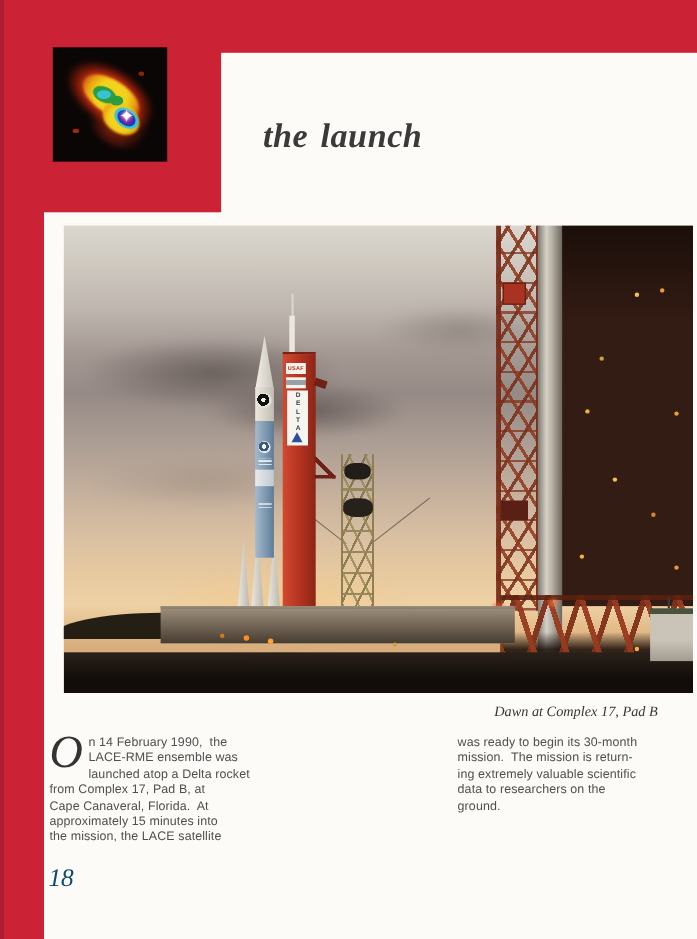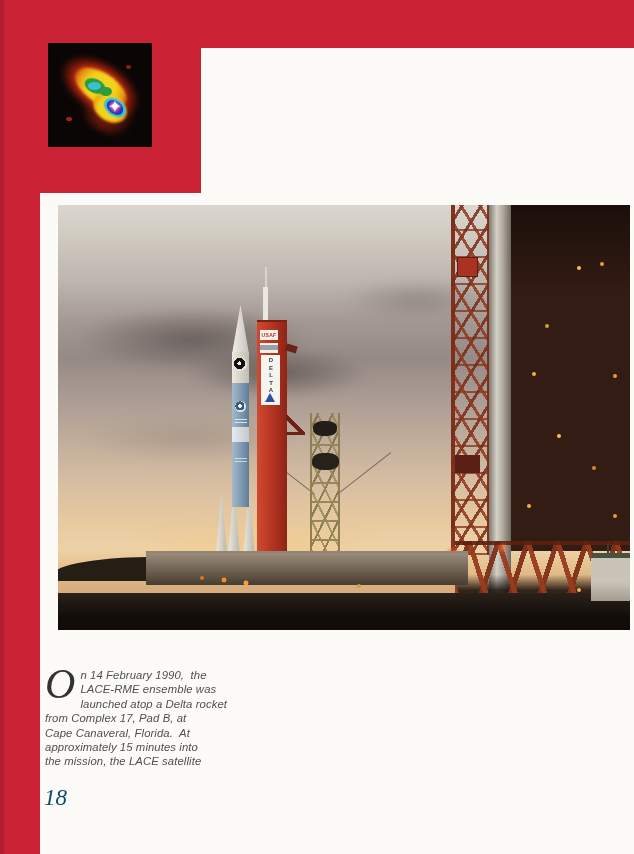--- a/index.html
+++ b/index.html
@@ -33,21 +33,21 @@
   
   .title   { position:absolute; left:239px; top:104px; font:italic 700 31px/1.3 "Liberation Serif", serif; letter-spacing:.5px; word-spacing:3px; color:var(--title-ink,#3a3a3a); }
   .caption { position:absolute; right:36px; top:639px; font:italic 400 13px/1.3 "Liberation Serif", serif; color:var(--caption-ink,#3a352f); }
   .folio   { position:absolute; left:44px; top:784px; font:italic 400 23px/1.2 "Liberation Serif", serif; color:#0c4a6e; }
 
   
   .col { position:absolute; top:668px; font-size:11.3px; line-height:14.4px; letter-spacing:.1px; color:var(--body-ink,#4f4f4f); }
   .col-1 { left:45px;  width:188px; }
   .col-2 { left:233px; width:185px; }
   .col-3 { left:416px; width:200px; }
-  .coltext { white-space:pre-wrap;font-style:italic; }
+  .coltext { white-space:pre-wrap; }
   .dropcap { float:left; font:italic 400 42px/31px "Liberation Serif", serif; color:#333; margin:1px 5px 0 0; }
 
   
   .photo { position:absolute; left:58px; top:205px; width:572px; height:425px; overflow:hidden;
     background:linear-gradient(180deg,
       #dbd7ce 0%, #cfc9c0 8%, #bdb5ae 18%, #a39792 28%, #968a86 36%,
       #ab9d94 46%, #c2ae9c 56%, #d8bfa2 66%, #e8caa0 75%, #eed2a6 81%, #e3bd8a 86%, #d8ae7e 90%); }
   .photo * { position:absolute; }
 
   .cl { border-radius:50%; }
@@ -165,20 +165,21 @@
     <div class="t-green2"></div>
     <div class="t-cyan"></div>
     <div class="t-cyan2"></div>
     <div class="t-blue"></div>
     <div class="t-purple"></div>
     <div class="t-star">✦</div>
     <div class="t-spk1"></div>
     <div class="t-spk2"></div>
   </div>
 
+  <h1 class="title">the launch</h1>
 
   <div class="photo">
     <div class="cl cl1"></div>
     <div class="cl cl2"></div>
     <div class="cl cl3"></div>
     <div class="cl cl4"></div>
     <div class="glow-warm"></div>
 
     <div class="wire-l"></div>
     <div class="wire-r"></div>
@@ -222,25 +223,33 @@
     <div class="glow-red2"></div>
     <div class="treeline"></div>
     <div class="treeline2"></div>
     <div class="deck"></div>
     <div class="ground"></div>
     <div class="building"></div>
     <div class="building-antenna"></div>
     <div class="pad-lights"></div>
   </div>
 
+  <div class="caption">Dawn at Complex 17, Pad B</div>
 
   <div class="col col-1">
     <span class="dropcap">O</span><span class="coltext">n 14 February 1990,  the
 LACE-RME ensemble was
 launched atop a Delta rocket
 from Complex 17, Pad B, at
 Cape Canaveral, Florida.  At
 approximately 15 minutes into
 the mission, the LACE satellite</span>
   </div>
+  <div class="col col-3">
+    <span class="coltext">was ready to begin its 30-month
+mission.  The mission is return-
+ing extremely valuable scientific
+data to researchers on the
+ground.</span>
+  </div>
 
   <div class="folio">18</div>
 </div>
 
 </body></html>

